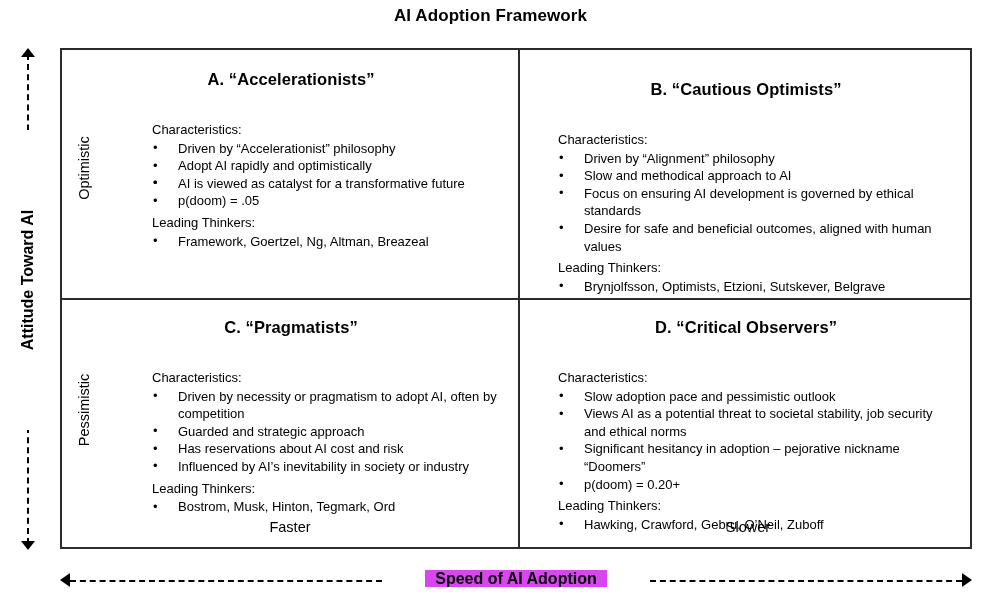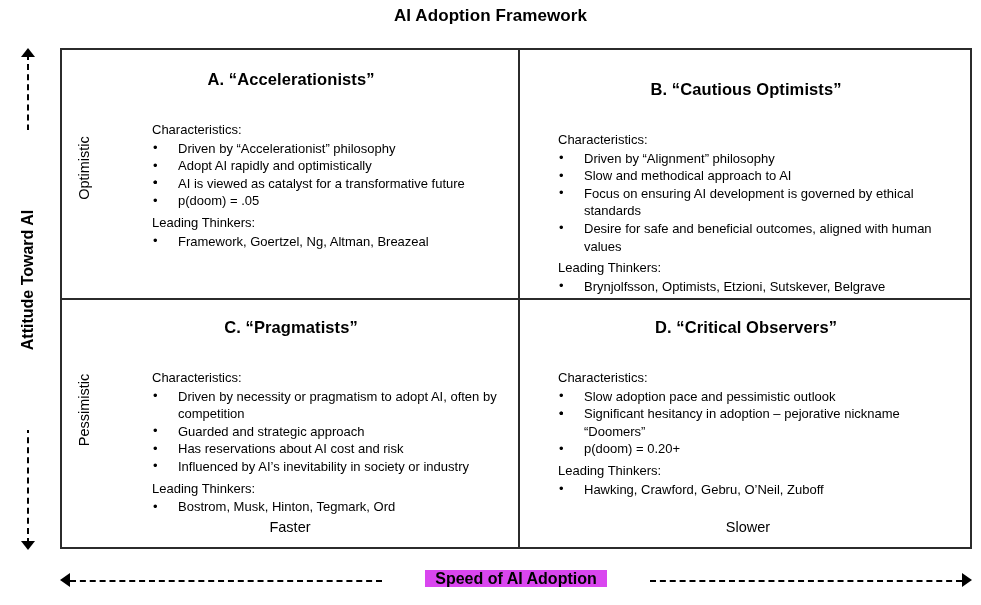--- a/index.html
+++ b/index.html
@@ -292,21 +292,21 @@
         </ul>
     </div>
   </div>
 
   <div class="quadrant" id="quadrant-d">
     <div class="q-title">D.  “Critical Observers”</div>
     <div class="q-body">
       <div class="q-heading">Characteristics:</div>
       <ul class="q-list">
           <li><span class="bullet">•</span><span>Slow adoption pace and pessimistic outlook</span></li>
-          <li><span class="bullet">•</span></li>
+          <li><span class="bullet">•</span><span>Views AI as a potential threat to societal stability, job security and ethical norms</span></li>
           <li><span class="bullet">•</span><span>Significant hesitancy in adoption – pejorative nickname “Doomers”</span></li>
           <li><span class="bullet">•</span><span>p(doom) = 0.20+</span></li>
         </ul>
       <div class="q-heading">Leading Thinkers:</div>
       <ul class="q-list">
           <li><span class="bullet">•</span><span>Hawking, Crawford, Gebru, O’Neil, Zuboff</span></li>
         </ul>
     </div>
   </div>
 

